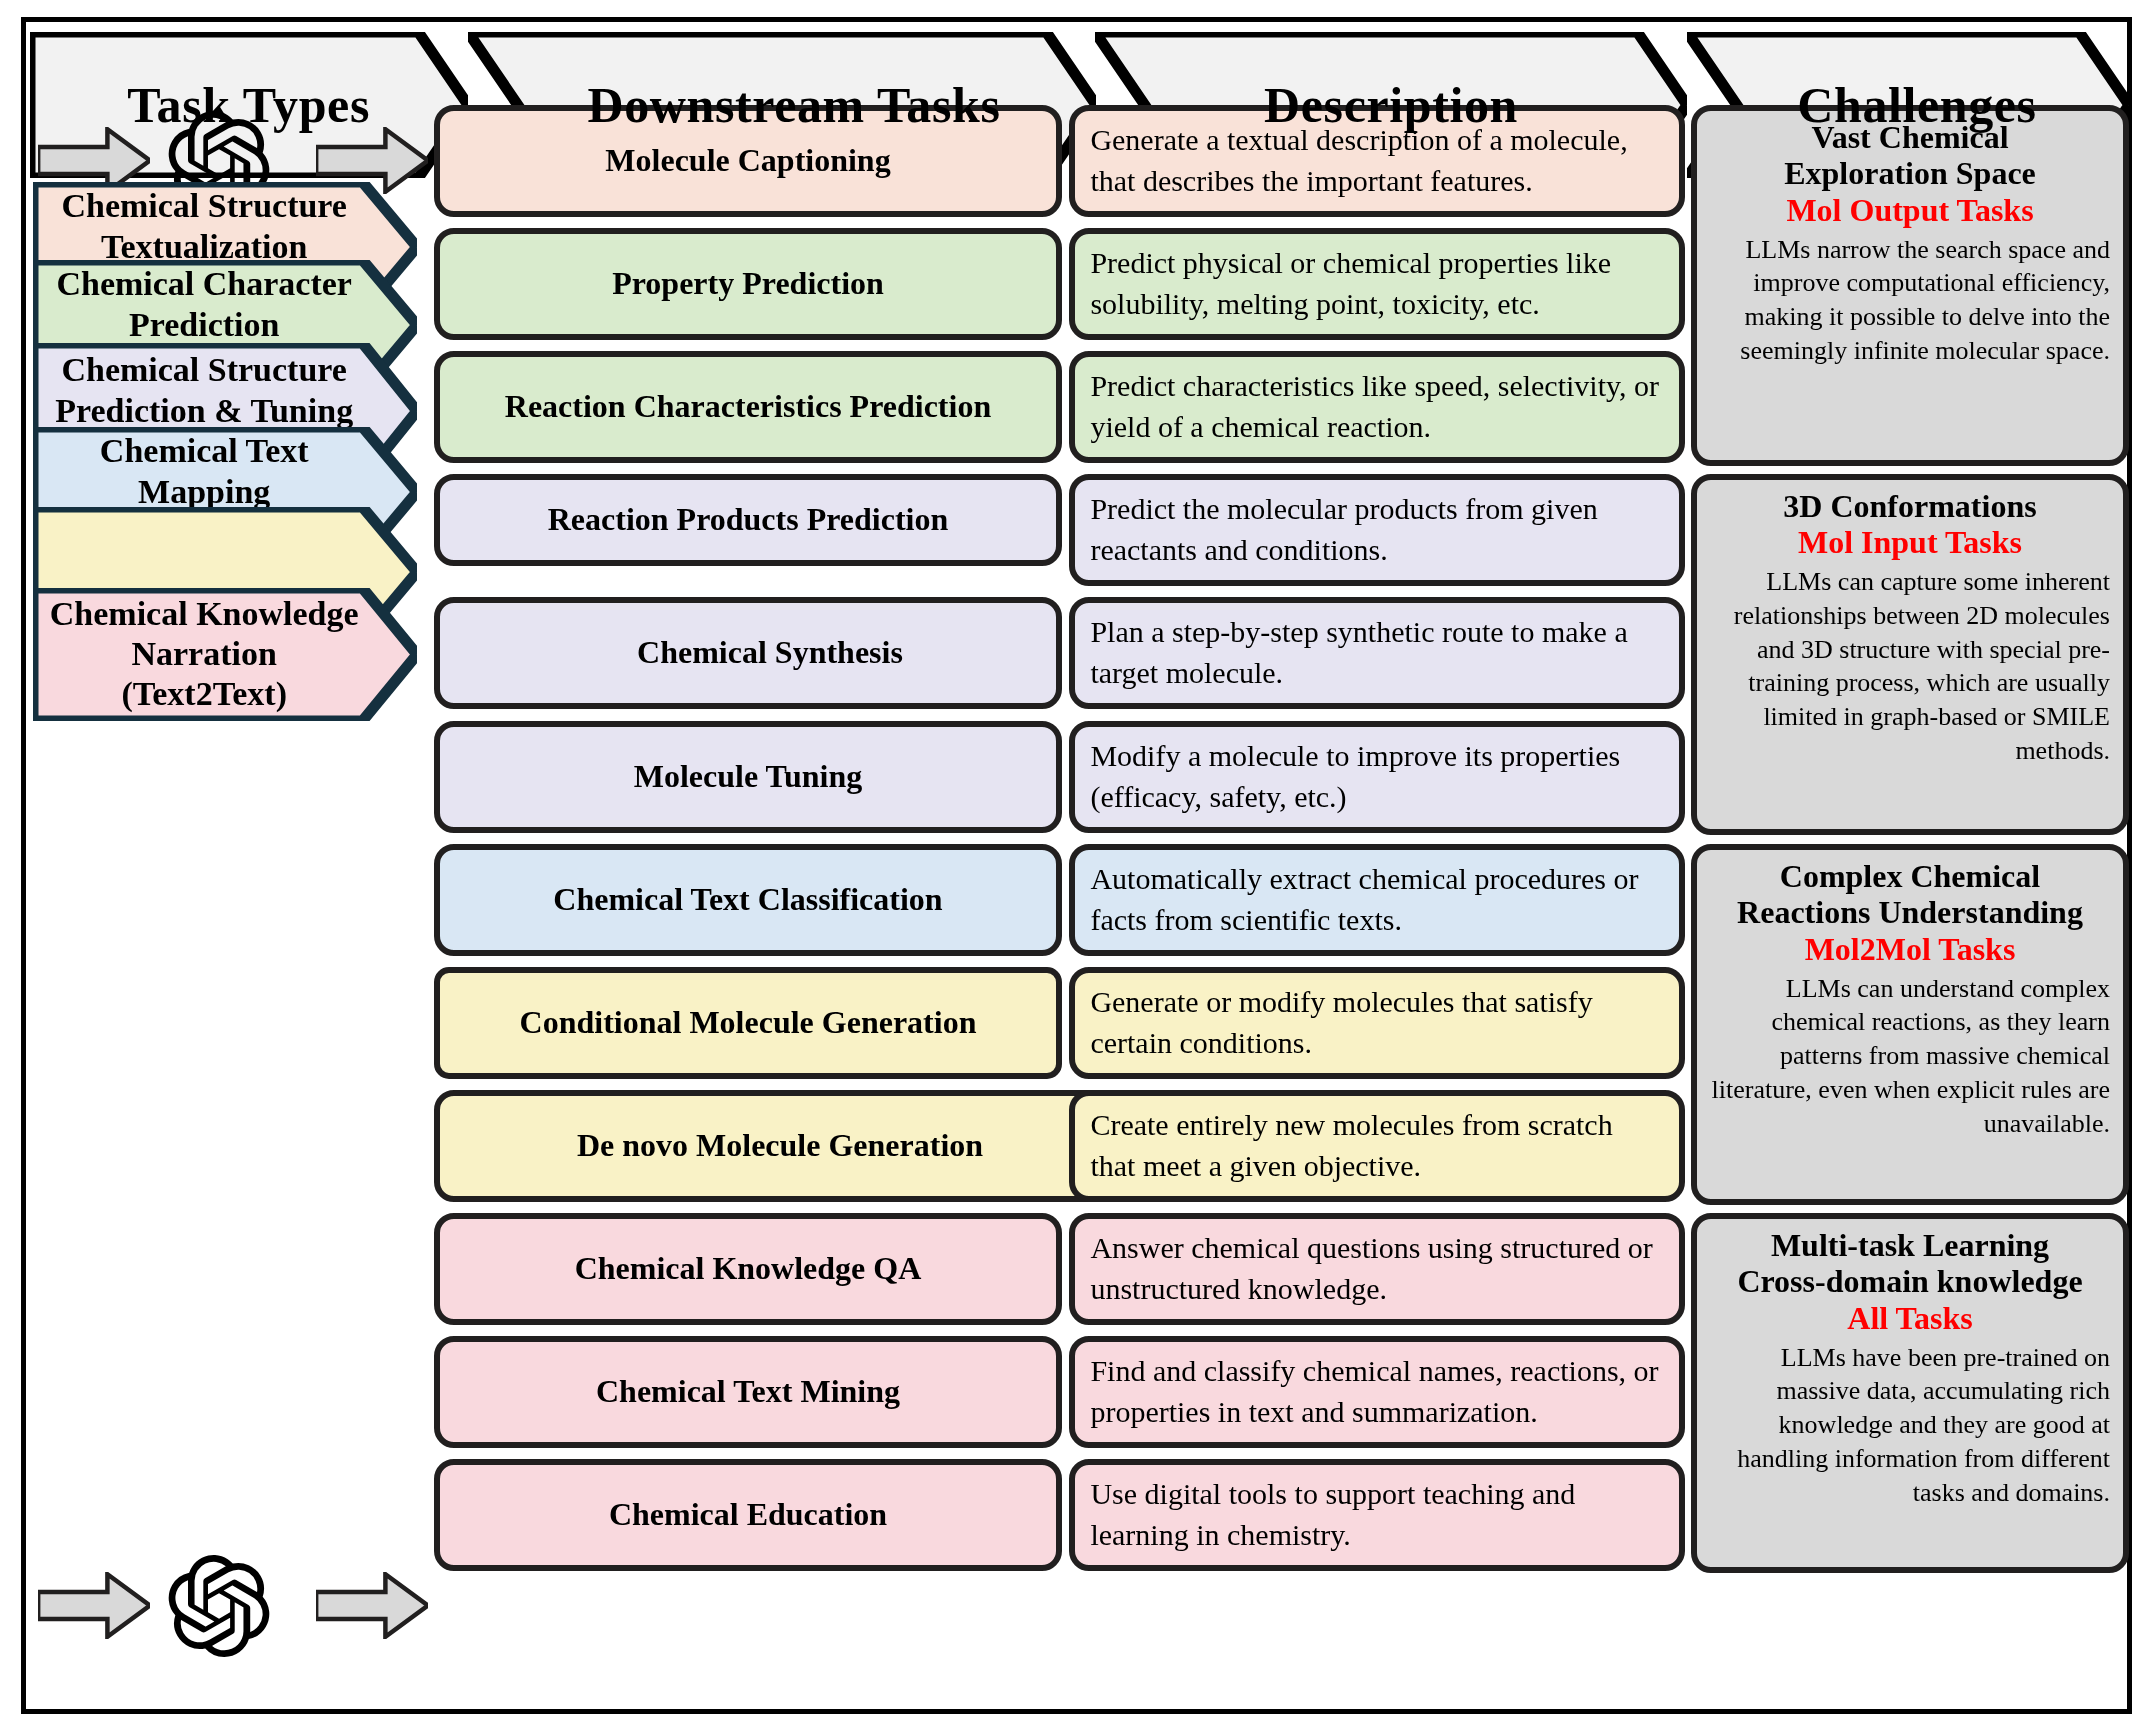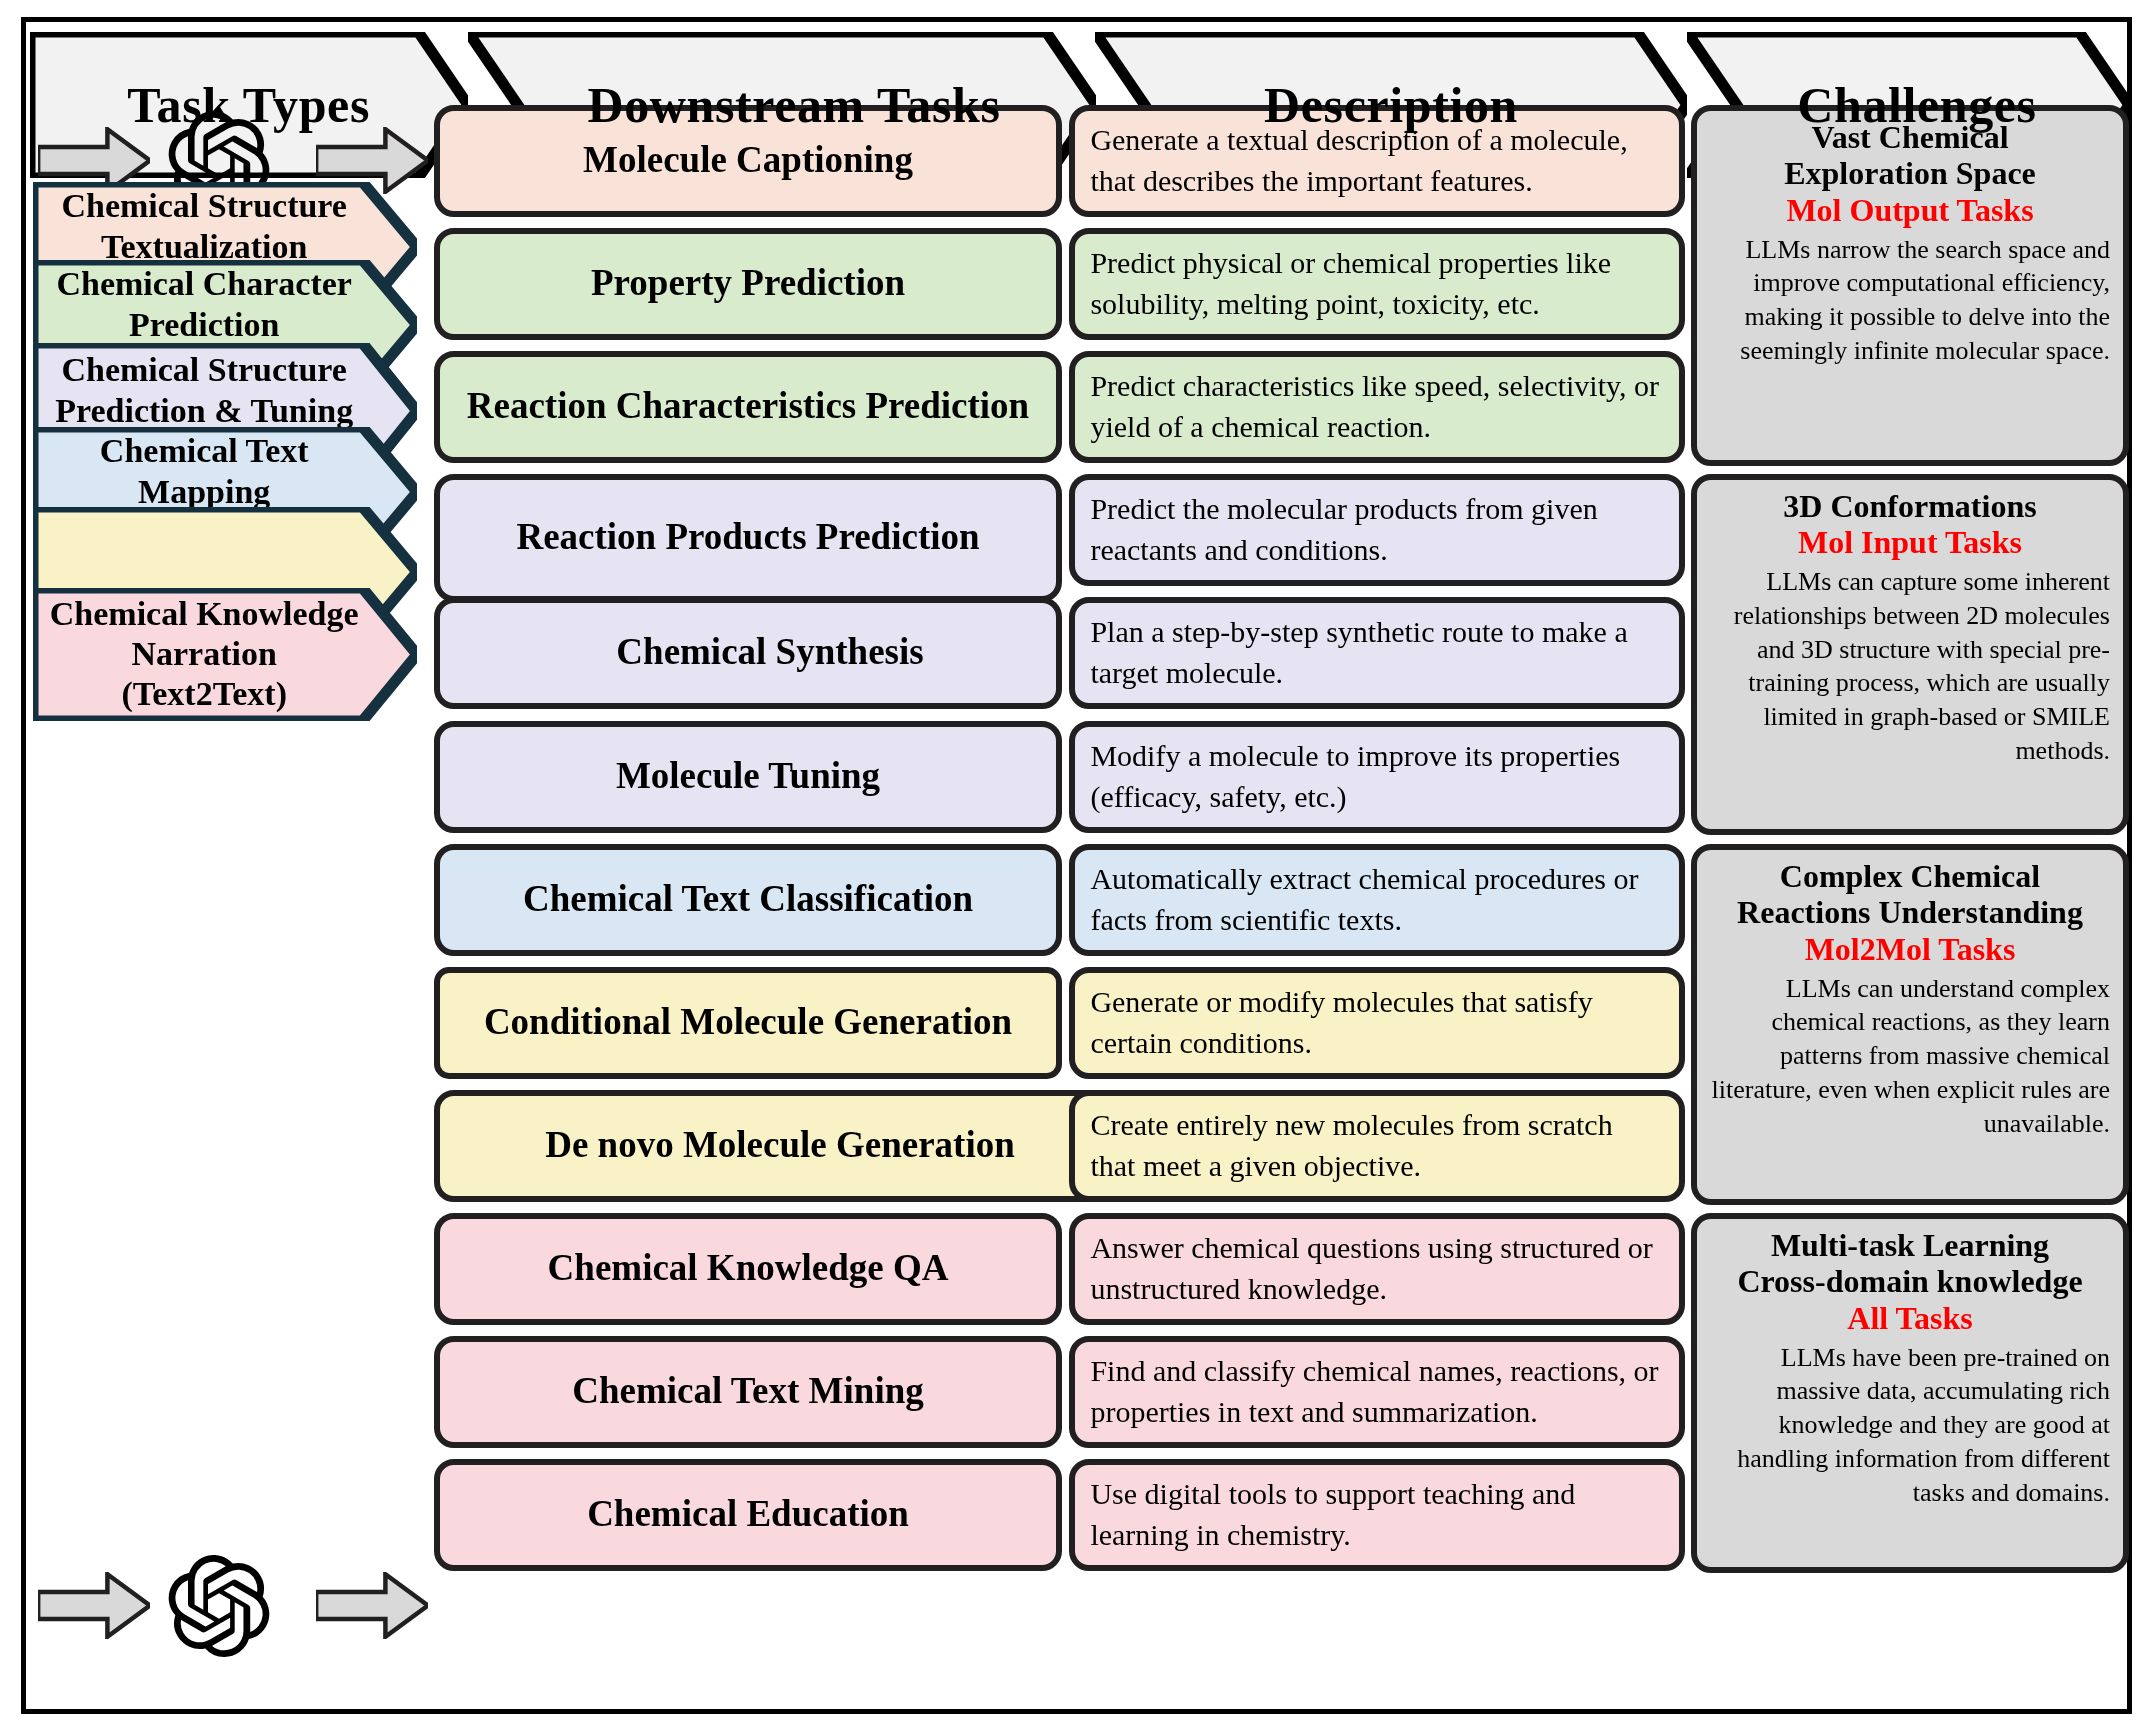--- a/index.html
+++ b/index.html
@@ -49,21 +49,21 @@
   .ttype .tt-label { position: relative; z-index: 2; padding: 0 57px 0 15.4px; }
 
   
   .rbox {
     position: absolute;
     border: 6.5px solid #211f1f;
     border-radius: 20px;
     display: flex; align-items: center;
   }
   .rbox.center { justify-content: center; text-align: center; }
-  .task-lbl { font-weight: bold; font-size: 37px; line-height: 1.15; color:#000; width:100%; }
+  .task-lbl { font-weight: bold; font-size: 32px; line-height: 1.15; color:#000; width:100%; }
   .desc-lbl { font-size: 30px; line-height: 1.34; color:#000; padding: 0 15.4px; text-align: left; }
 
   
   .chal {
     position: absolute;
     background: #d9d9d9;
     border: 6.5px solid #211f1f;
     border-radius: 20px;
     padding: 8.3px 13px 6px 13px;
     display: flex; flex-direction: column;
@@ -178,21 +178,21 @@
       </div>
       <div class="rbox" style="left: 1043px; top: 206px; width: 616px; height: 112px; background: rgb(217, 235, 205);">
         <div class="desc-lbl">Predict physical or chemical properties like solubility, melting point, toxicity, etc.</div>
       </div>
       <div class="rbox center" style="left: 408px; top: 329px; width: 628px; height: 112px; background: rgb(217, 235, 205);">
         <div class="task-lbl">Reaction Characteristics Prediction</div>
       </div>
       <div class="rbox" style="left: 1043px; top: 329px; width: 616px; height: 112px; background: rgb(217, 235, 205);">
         <div class="desc-lbl">Predict characteristics like speed, selectivity, or yield of a chemical reaction.</div>
       </div>
-      <div class="rbox center" style="left: 408px; top: 452px; width: 628px; height: 128px; background: rgb(230, 228, 242);">
+      <div class="rbox center" style="left: 408px; top: 452px; width: 628px; height: 92px; background: rgb(230, 228, 242);">
         <div class="task-lbl">Reaction Products Prediction</div>
       </div>
       <div class="rbox" style="left: 1043px; top: 452px; width: 616px; height: 112px; background: rgb(230, 228, 242);">
         <div class="desc-lbl">Predict the molecular products from given reactants and conditions.</div>
       </div>
       <div class="rbox center" style="left: 408px; top: 575px; width: 628px; height: 112px; background: rgb(230, 228, 242); padding-left: 44px;">
         <div class="task-lbl">Chemical Synthesis</div>
       </div>
       <div class="rbox" style="left: 1043px; top: 575px; width: 616px; height: 112px; background: rgb(230, 228, 242);">
         <div class="desc-lbl">Plan a step-by-step synthetic route to make a target molecule.</div>

